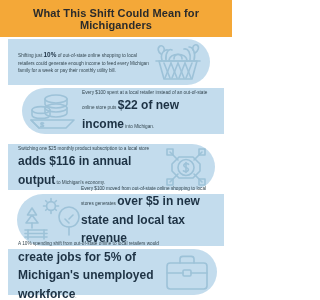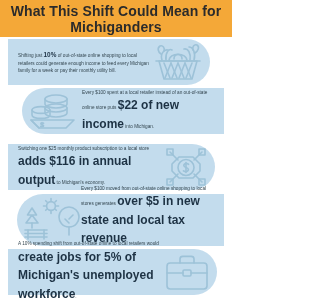--- a/index.html
+++ b/index.html
@@ -32,21 +32,21 @@
   }
   .header-title {
     position: absolute;
     left: 0;
     top: 0;
     width: 232px;
     height: 37px;
     display: flex;
     align-items: center;
     justify-content: center;
-    font-size: 14px;
+    font-size: 11px;
     font-weight: bold;
     color: #2b2b2b;
     letter-spacing: 0.1px;
     text-align: center;
     padding: 8px 10px;
     box-sizing: border-box;
   }
 
   
   .panel {

